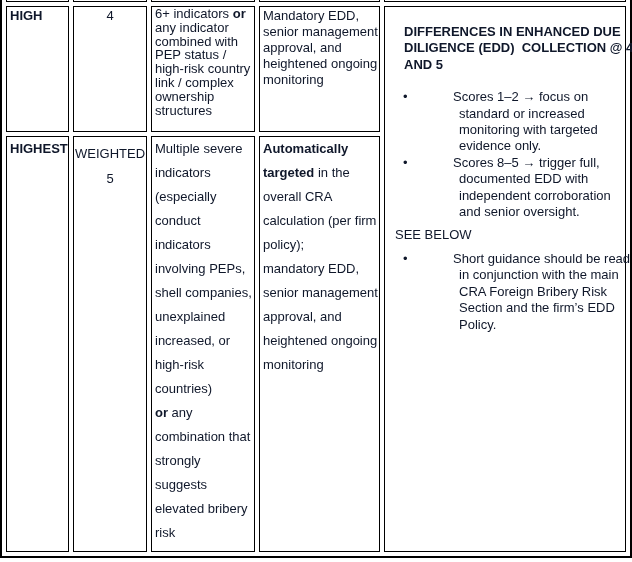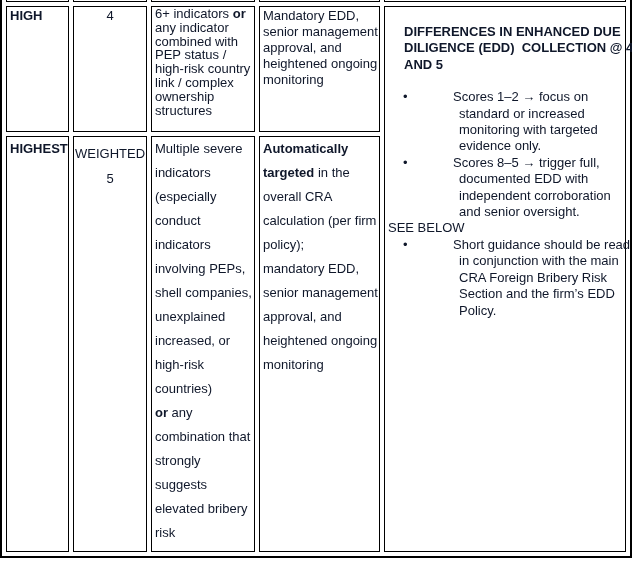--- a/index.html
+++ b/index.html
@@ -24,21 +24,21 @@
   .cell-score{text-align:center;line-height:15px;padding:1px 1px 0 1px;}
   .cell-ind-high{line-height:13.8px;padding:0 1px 0 3px;}
   .cell-act-high{line-height:16px;}
   .r2{line-height:24px;padding-top:0;}
   .cell-score-highest{text-align:center;line-height:25px;padding:4px 1px 0 1px;}
   .cell-score-highest div{line-height:25px;}
   .cell-notes{line-height:16.4px;padding:1px 1px 0 3px;}
   .notes-heading{font-weight:bold;margin:16px;}
   .note-bullet{position:relative;padding-left:71px;text-indent:-6px;margin:0;}
   .bullet-glyph{position:absolute;left:15px;top:0;text-indent:0;}
-  .see-below{margin:0;}
+  .see-below{margin:7px;}
   b{font-weight:bold;}
 </style>
 </head>
 <body>
 
 <div class="viewport">
   <table class="risk">
     <colgroup>
       <col style="width:63px">
         <col style="width:74px">

